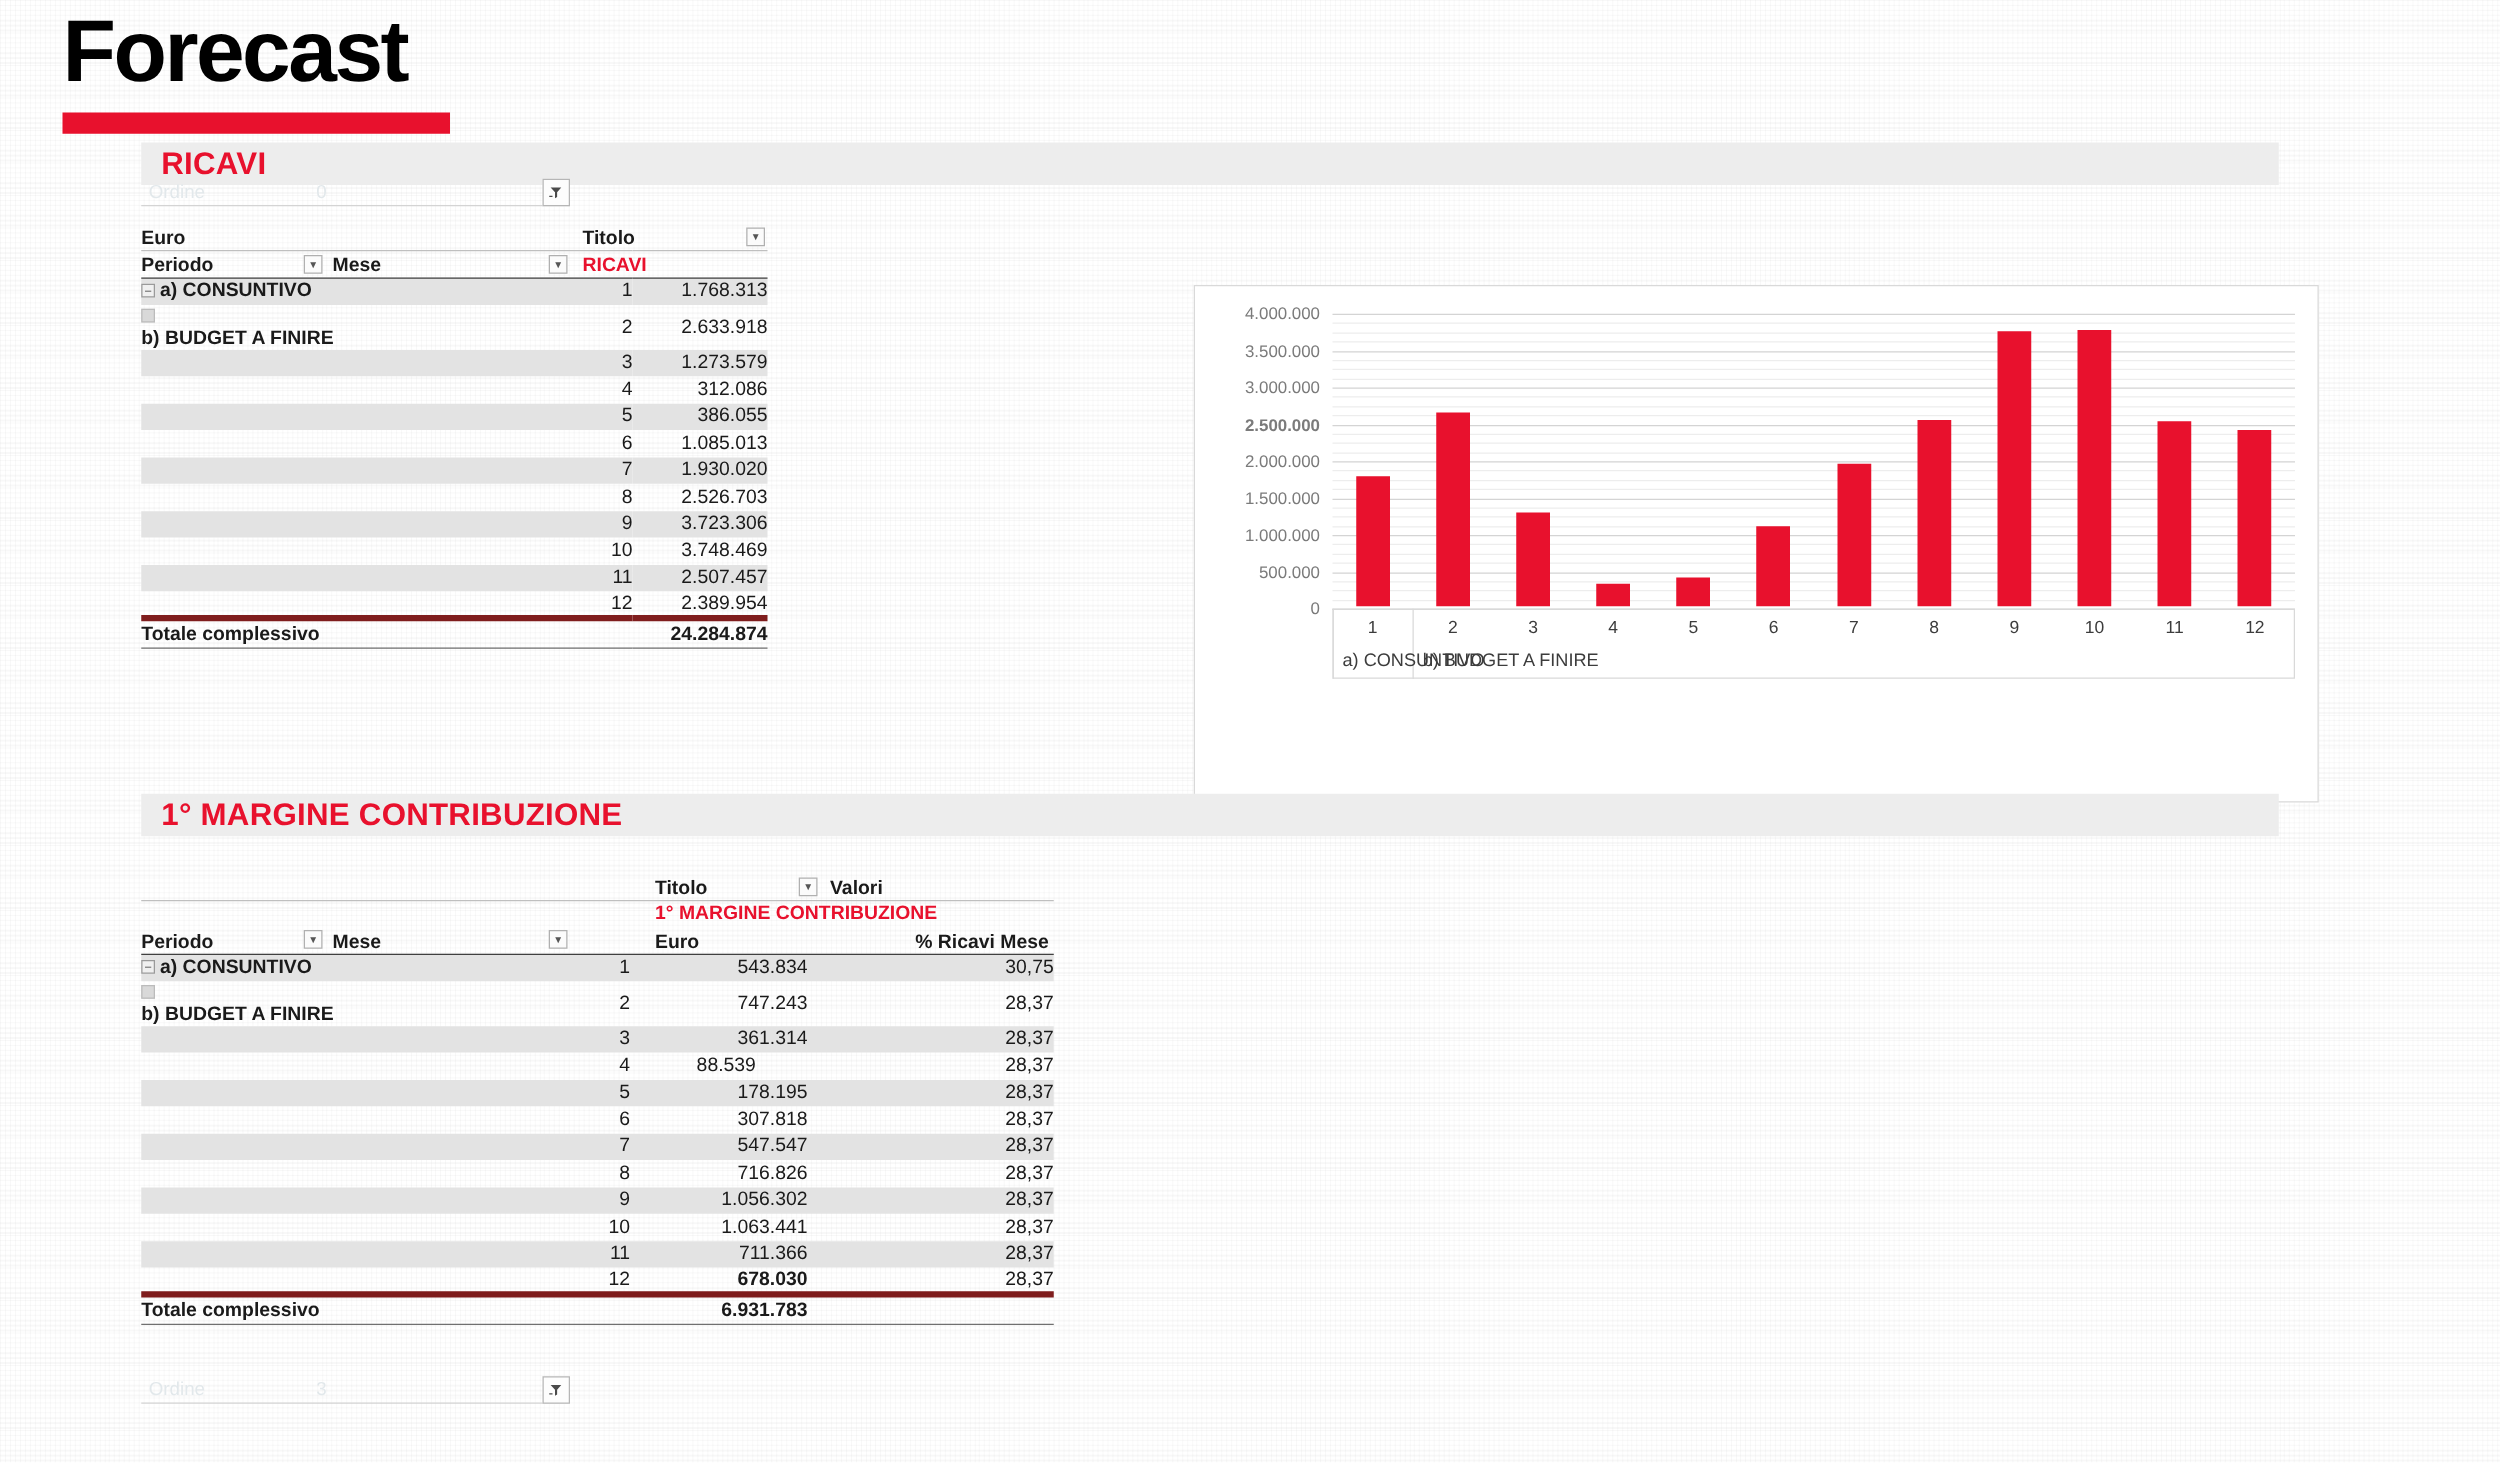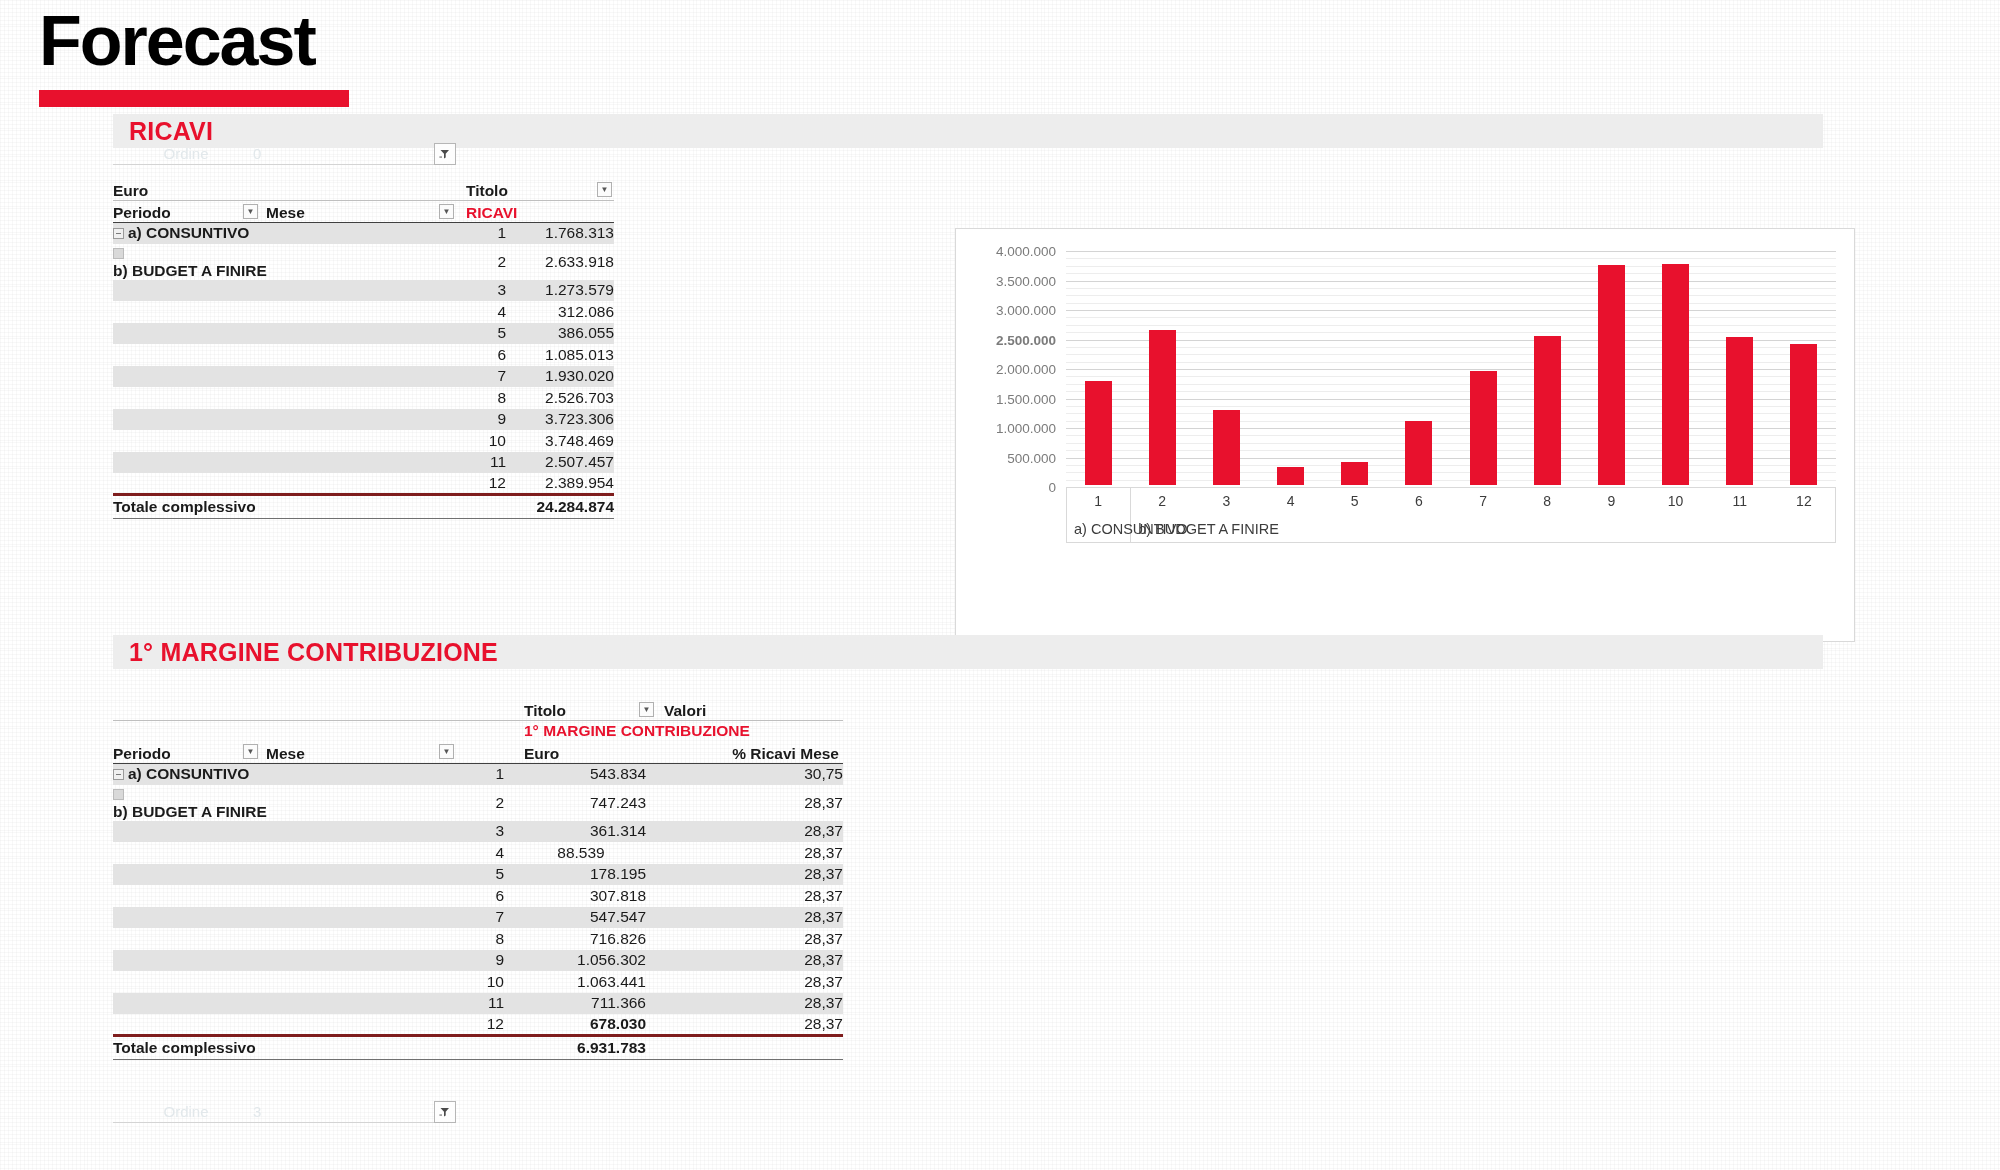--- a/index.html
+++ b/index.html
@@ -26,21 +26,21 @@
   }
   .grid-overlay::before{
     content:"";
     position:absolute; inset:0;
     background-image:
       linear-gradient(to right, rgba(0,0,0,0.0) 0, rgba(0,0,0,0.0) 100%);
   }
   .layer { position:absolute; z-index:2; }
 
   
-  #title-block { left:39px; top:6px; }
+  #title-block { left:50px; top:6px; }
   #forecast-title{
     font-family:"Liberation Sans", sans-serif;
     font-weight:bold;
     font-size:70px;
     letter-spacing:-2px;
     line-height:1;
     color:#000;
     margin:0;
   }
   #title-rule{
@@ -67,21 +67,20 @@
 
   
   .filter-strip{
     position:relative;
     height:22px;
     display:flex;
     align-items:center;
     border-bottom:1px solid #d4d4d4;
     font-size:15px;
     color:#dfe6ea;
-    text-align:center;
   }
   .filter-label{ width:140px; padding-left:6px; color:#e2e8eb; }
   .filter-value{ color:#e2e8eb; }
   .filter-btn{
     position:absolute; right:0; top:0;
     width:22px; height:22px;
     border:1px solid #b6b6b6;
     background:#fdfdfd;
     display:flex; align-items:center; justify-content:center;
   }
@@ -130,21 +129,21 @@
     background:#f0f0f0;
     font-size:9px; line-height:9px;
     text-align:center; color:#333;
     margin-right:4px;
     vertical-align:middle;
   }
   .expand.minus::before{ content:"\2013"; }
   .expand.blank{ background:#d9d9d9; border-color:#bbb; }
   .rowlabel{ font-weight:bold; white-space:nowrap; }
   tr.total td{
-    border-top:3px solid #7f1d1d;
+    border-top:5px solid #7f1d1d;
     border-bottom:1px solid #707070;
     font-weight:bold;
     height:24px;
     vertical-align:middle;
   }
   .red-hdr{ color:#E8112D; font-weight:bold; }
 
   
   .chart-frame{
     border:1px solid #d9d9d9;

